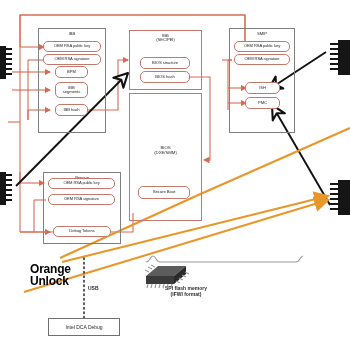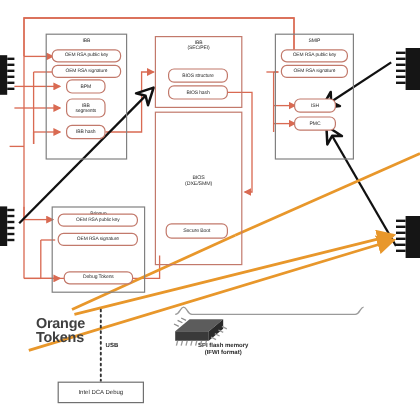--- a/index.html
+++ b/index.html
@@ -49,21 +49,21 @@
     position:absolute;
     border:1px solid #707070;
     background:#ffffff;
     color:#2b2b2b;
     display:flex;align-items:center;justify-content:center;
     text-align:center;
     box-sizing:border-box;
   }
   .orange-label{
     position:absolute;
-    color:#404040;
+    color:#000000;
     font-weight:bold;
     line-height:1.0;
     letter-spacing:-0.2px;
   }
   .usb-label{position:absolute;color:#2b2b2b;font-weight:bold;}
   .spi-label{position:absolute;color:#2b2b2b;text-align:center;font-weight:bold;line-height:1.15;}
 </style>
 </head>
 <body>
 
@@ -185,21 +185,21 @@
 
     <div class="grp" style="left:43px;top:172px;width:78px;height:72px;">
       <div class="grp-title" style="top:3px;font-size:4.2px;">Bringup</div>
     </div>
     <div class="node" style="left:48px;top:178px;width:67px;height:11px;font-size:4.1px;">OEM RSA public key</div>
     <div class="node" style="left:48px;top:194px;width:67px;height:11px;font-size:4.1px;">OEM RSA signature</div>
     <div class="node" style="left:53px;top:226px;width:58px;height:11px;font-size:4.2px;">Debug Tokens</div>
 
     <div class="orange-label" style="left:30px;top:263px;font-size:12px;">
       <div>Orange</div>
-      <div>Tokens</div>
+      <div>Unlock</div>
     </div>
 
     <div class="usb-label" style="left:88px;top:285px;font-size:5px;">USB</div>
 
     <div class="plainbox" style="left:48px;top:318px;width:72px;height:18px;font-size:5px;">Intel DCA Debug</div>
 
     <div class="spi-label" style="left:136px;top:286px;width:100px;font-size:5px;">
       <div>SPI flash memory</div>
       <div>(IFWI format)</div>
     </div>

